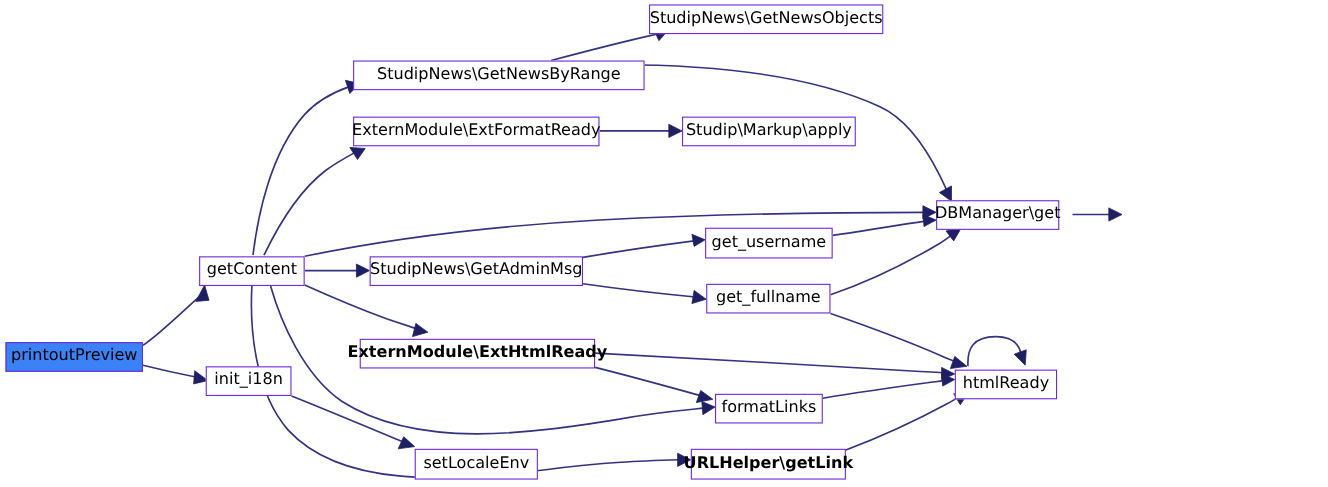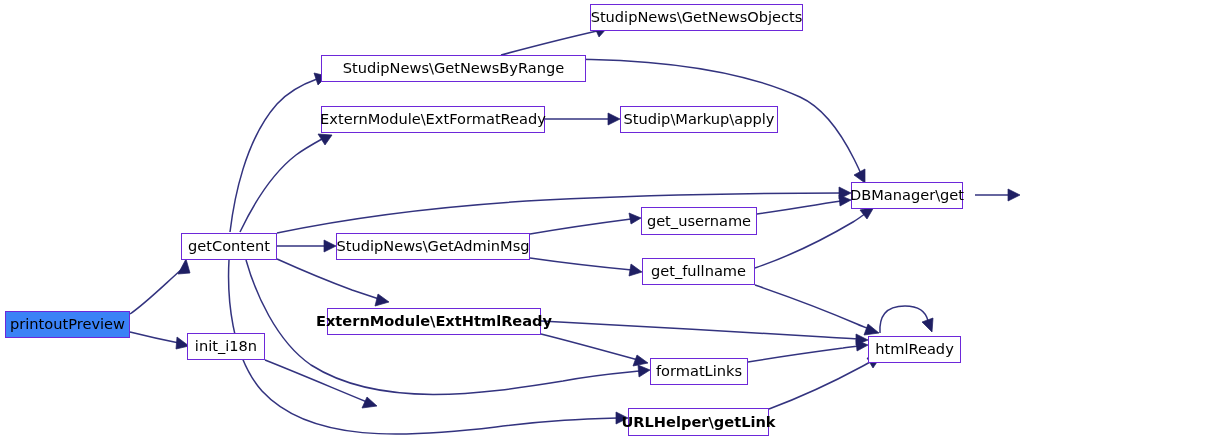--- a/index.html
+++ b/index.html
@@ -207,20 +207,23 @@
   </div>
 
   <div class="gnode" style="left:336px; top:233px; width:194px; height:27px;">
     <span class="nlabel">StudipNews\GetAdminMsg</span>
   </div>
 
   <div class="gnode" style="left:327px; top:308px; width:214px; height:27px;font-weight:bold;">
     <span class="nlabel">ExternModule\ExtHtmlReady</span>
   </div>
 
+  <div class="gnode" style="left:377px; top:408px; width:112px; height:28px;">
+    <span class="nlabel">setLocaleEnv</span>
+  </div>
 
   <div class="gnode" style="left:590px; top:4px; width:213px; height:27px;">
     <span class="nlabel">StudipNews\GetNewsObjects</span>
   </div>
 
   <div class="gnode" style="left:620px; top:106px; width:158px; height:27px;">
     <span class="nlabel">Studip\Markup\apply</span>
   </div>
 
   <div class="gnode" style="left:641px; top:207px; width:116px; height:28px;">

